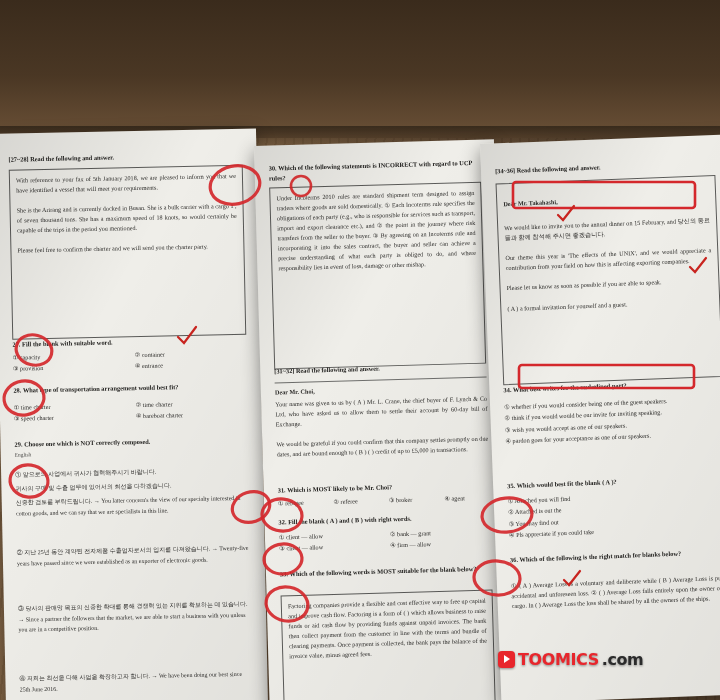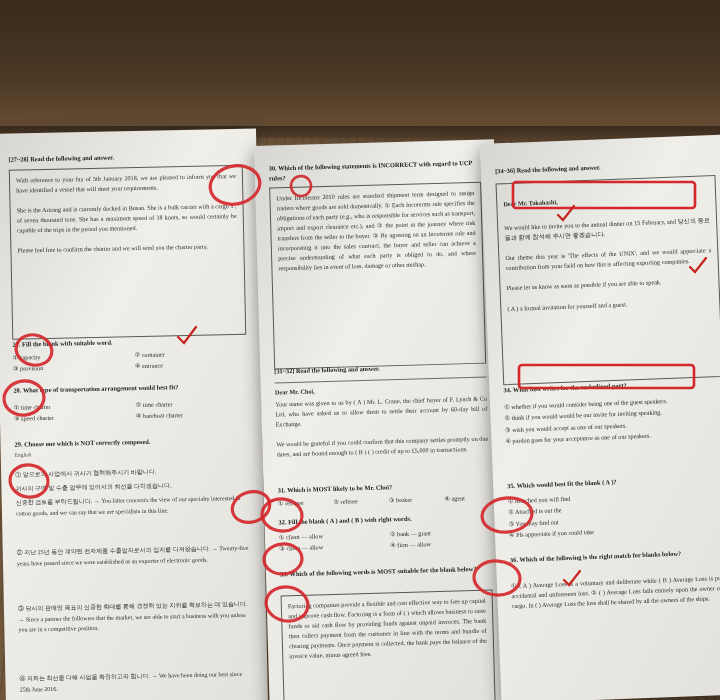--- a/index.html
+++ b/index.html
@@ -305,13 +305,18 @@
     <svg width="20" height="20">
         <path class="tick" d="M2 11 L7 16 L18 2"></path>
       </svg>
   </div>
   <div class="pen" style="left:562px;top:569px;">
     <svg width="20" height="20">
         <path class="tick" d="M2 11 L7 16 L18 2"></path>
       </svg>
   </div>
 
+  <div id="logo">
+    <span class="badge"></span>
+    <span class="t">TOOMICS</span>
+    <span class="c">.com</span>
+  </div>
 </div>
 
 </body></html>

